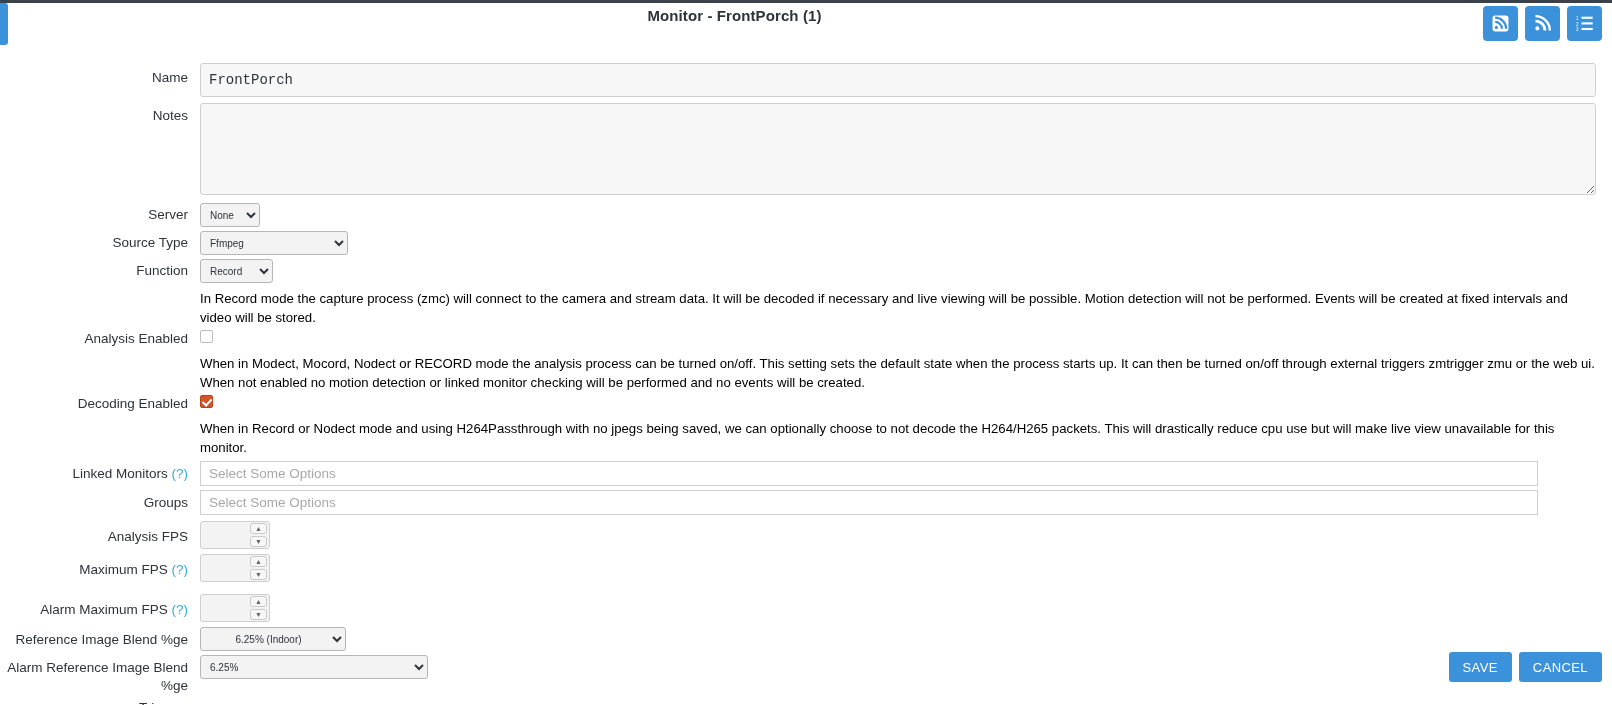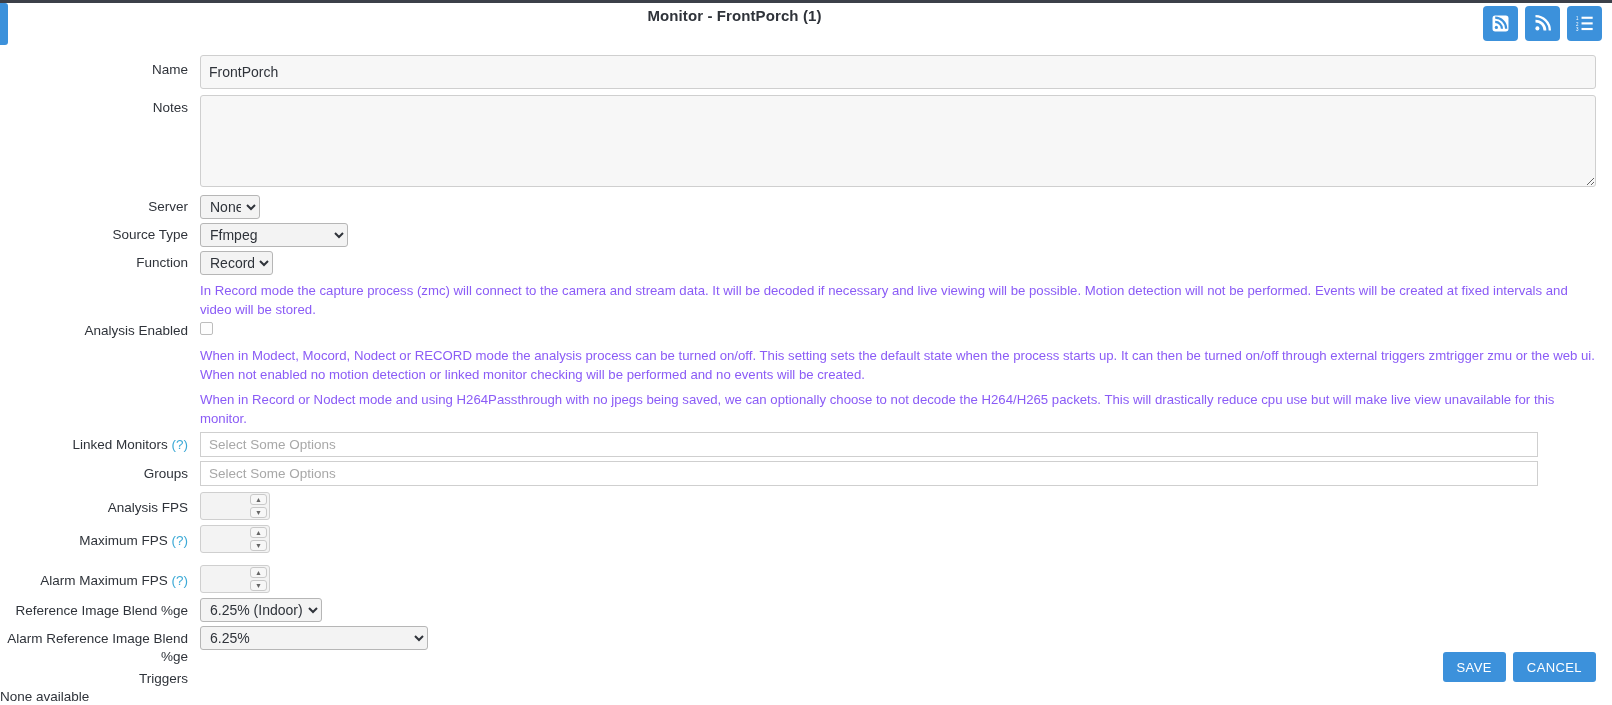--- a/index.html
+++ b/index.html
@@ -93,21 +93,21 @@
     flex: 1;
     min-width: 0;
   }
 
   
   .txt {
     width: 1396px;
     height: 27px;
     padding: 16px 8px;
     font-size: 14px;
-    font-family: Liberation Sans, sans-serif;
+    font-family: Liberation Mono, monospace;
     color: #2f333a;
     background: #f7f7f7;
     border: 1px solid #cfcfcf;
     border-radius: 3px;
     outline: none;
   }
   .notes {
     width: 1396px;
     height: 92px;
     padding: 4px 8px;
@@ -116,41 +116,41 @@
     color: #2f333a;
     background: #f7f7f7;
     border: 1px solid #cfcfcf;
     border-radius: 3px;
     outline: none;
     resize: both;
     display: block;
   }
   select.sel {
     height: 24px;
-    font-size: 14px;
+    font-size: 10px;
     font-family: "Liberation Sans", sans-serif;
     color: #2f333a;
     background: #f3f3f3;
     border: 1px solid #b6b6b6;
     border-radius: 3px;
     padding: 1px 2px 1px 5px;
     outline: none;
     cursor: pointer;
   }
   .sel-server { width: 60px; }
   .sel-source { width: 148px; }
   .sel-func { width: 73px; }
-  .sel-blend { width: 122px; }
+  .sel-blend { width: 146px; text-align: center; }
   .sel-ablend { width: 228px; }
 
   .desc {
     width: 1396px;
     font-size: 13.2px;
     line-height: 18.5px;
-    color: #8b5cf6;
+    color: #000000;
     padding-top: 1px;
   }
   .cb-on {
     width: 13px; height: 13px;
     background: #d4542a;
     border: 1px solid #b8441f;
     border-radius: 2px;
     display: inline-block;
     position: relative;
     cursor: pointer;
@@ -224,21 +224,21 @@
 
   .plain {
     font-size: 13.5px;
     color: #2f333a;
     padding-top: 1px;
   }
 
   
   .footer {
     position: absolute;
-    right: 16px; top: 652px;
+    right: 10px; top: 652px;
     display: flex;
     gap: 7px;
   }
   .fbtn {
     height: 30px;
     min-width: 54px;
     padding: 0 14px;
     background: #3c91db;
     color: #ffffff;
     border: none;
@@ -289,21 +289,21 @@
             <rect x="5.2" y="6.9" width="10.5" height="2.0" fill="#ffffff"></rect>
             <rect x="5.2" y="12.2" width="10.5" height="2.0" fill="#ffffff"></rect>
           </svg>
         </span>
       </button>
     </div>
   </div>
 
   <div class="form">
 
-    <div class="row" style="margin-top:8px;">
+    <div class="row" style="margin-top:16px;">
       <div class="lbl" style="padding-top:6px;">Name</div>
       <div class="fieldarea">
         <input class="txt" type="text" value="FrontPorch" style="">
       </div>
     </div>
 
     <div class="row" style="margin-top:6px;">
       <div class="lbl" style="padding-top:4px;">Notes</div>
       <div class="fieldarea">
         <textarea class="notes" style=""></textarea>
@@ -351,20 +351,26 @@
       </div>
     </div>
 
     <div class="row" style="margin-top:6px;">
       <div class="lbl"></div>
       <div class="fieldarea">
         <div class="desc">When in Modect, Mocord, Nodect or RECORD mode the analysis process can be turned on/off. This setting sets the default state when the process starts up. It can then be turned on/off through external triggers zmtrigger zmu or the web ui. When not enabled no motion detection or linked monitor checking will be performed and no events will be created.</div>
       </div>
     </div>
 
+    <div class="row" style="margin-top:3px;">
+      <div class="lbl">Decoding Enabled</div>
+      <div class="fieldarea">
+        <span class="cb-on"></span>
+      </div>
+    </div>
 
     <div class="row" style="margin-top:6px;align-items:center;">
       <div class="lbl"></div>
       <div class="fieldarea">
         <div class="desc">When in Record or Nodect mode and using H264Passthrough with no jpegs being saved, we can optionally choose to not decode the H264/H265 packets. This will drastically reduce cpu use but will make live view unavailable for this monitor.</div>
       </div>
     </div>
 
     <div class="row" style="margin-top:4px;">
       <div class="lbl" style="padding-top:4px;">

